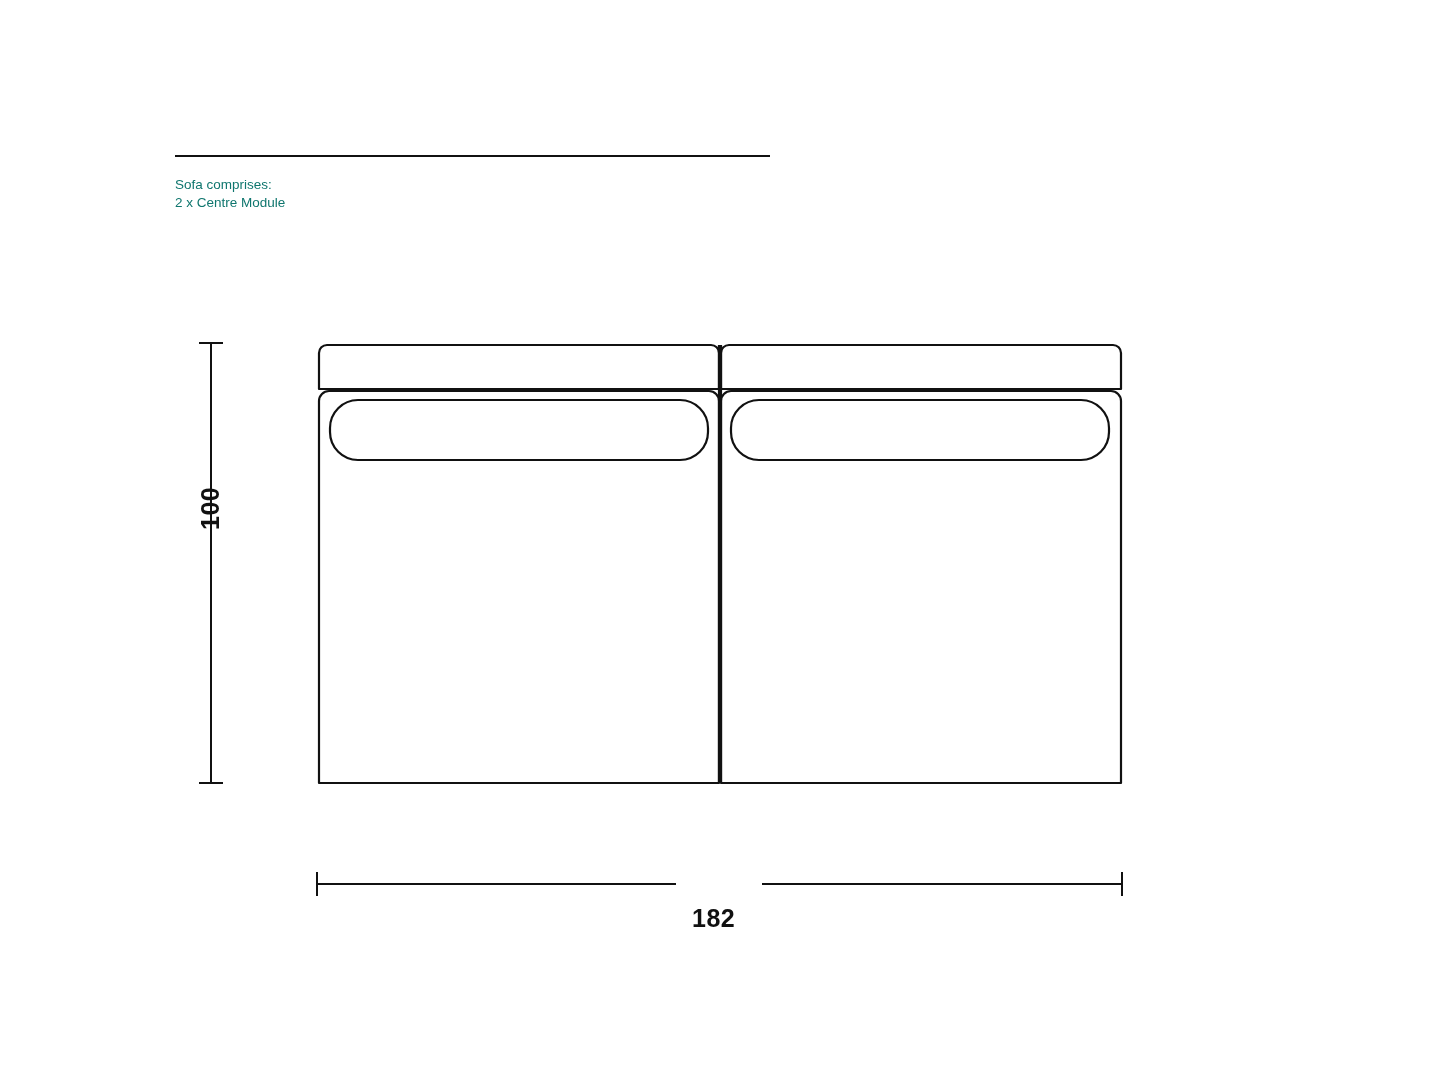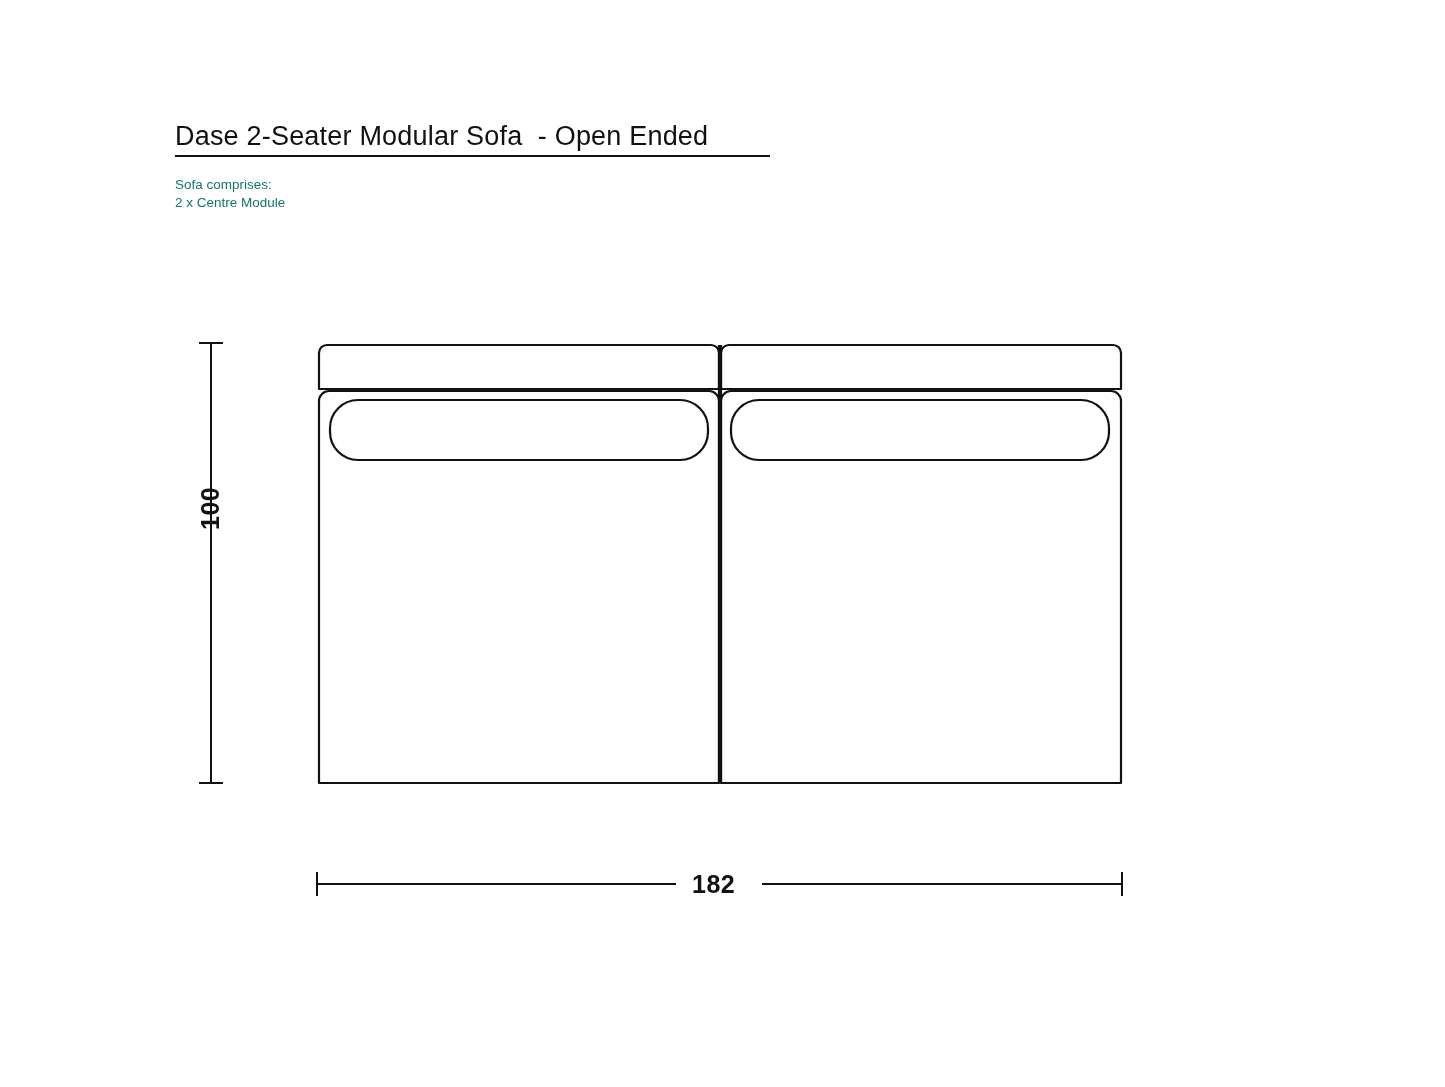--- a/index.html
+++ b/index.html
@@ -74,29 +74,28 @@
   }
   .dim-height {
     left: 196px;
     top: 530px;
     transform: rotate(-90deg);
     transform-origin: left top;
     
   }
   .dim-width {
     left: 692px;
-    top: 870px;
+    top: 904px;
   }
 </style>
 </head>
 <body>
 
 <div class="page">
 
-  <div class="title">Dase 2-Seater Modular Sofa  - Open Ended</div>
   <div class="title-rule"></div>
 
   <div class="comprises"><span>Sofa comprises:</span>
 <span>2 x Centre Module</span></div>
 
   <div class="drawing">
     <svg width="1445" height="1087" viewBox="0 0 1445 1087" xmlns="http://www.w3.org/2000/svg" fill="none" stroke="#111111" stroke-width="2.2" stroke-linecap="butt" stroke-linejoin="round">
 
       <g>
         <path d="M327 345 H711 a8 8 0 0 1 8 8 V389 H319 V353 a8 8 0 0 1 8 -8 Z" fill="#ffffff"></path>

